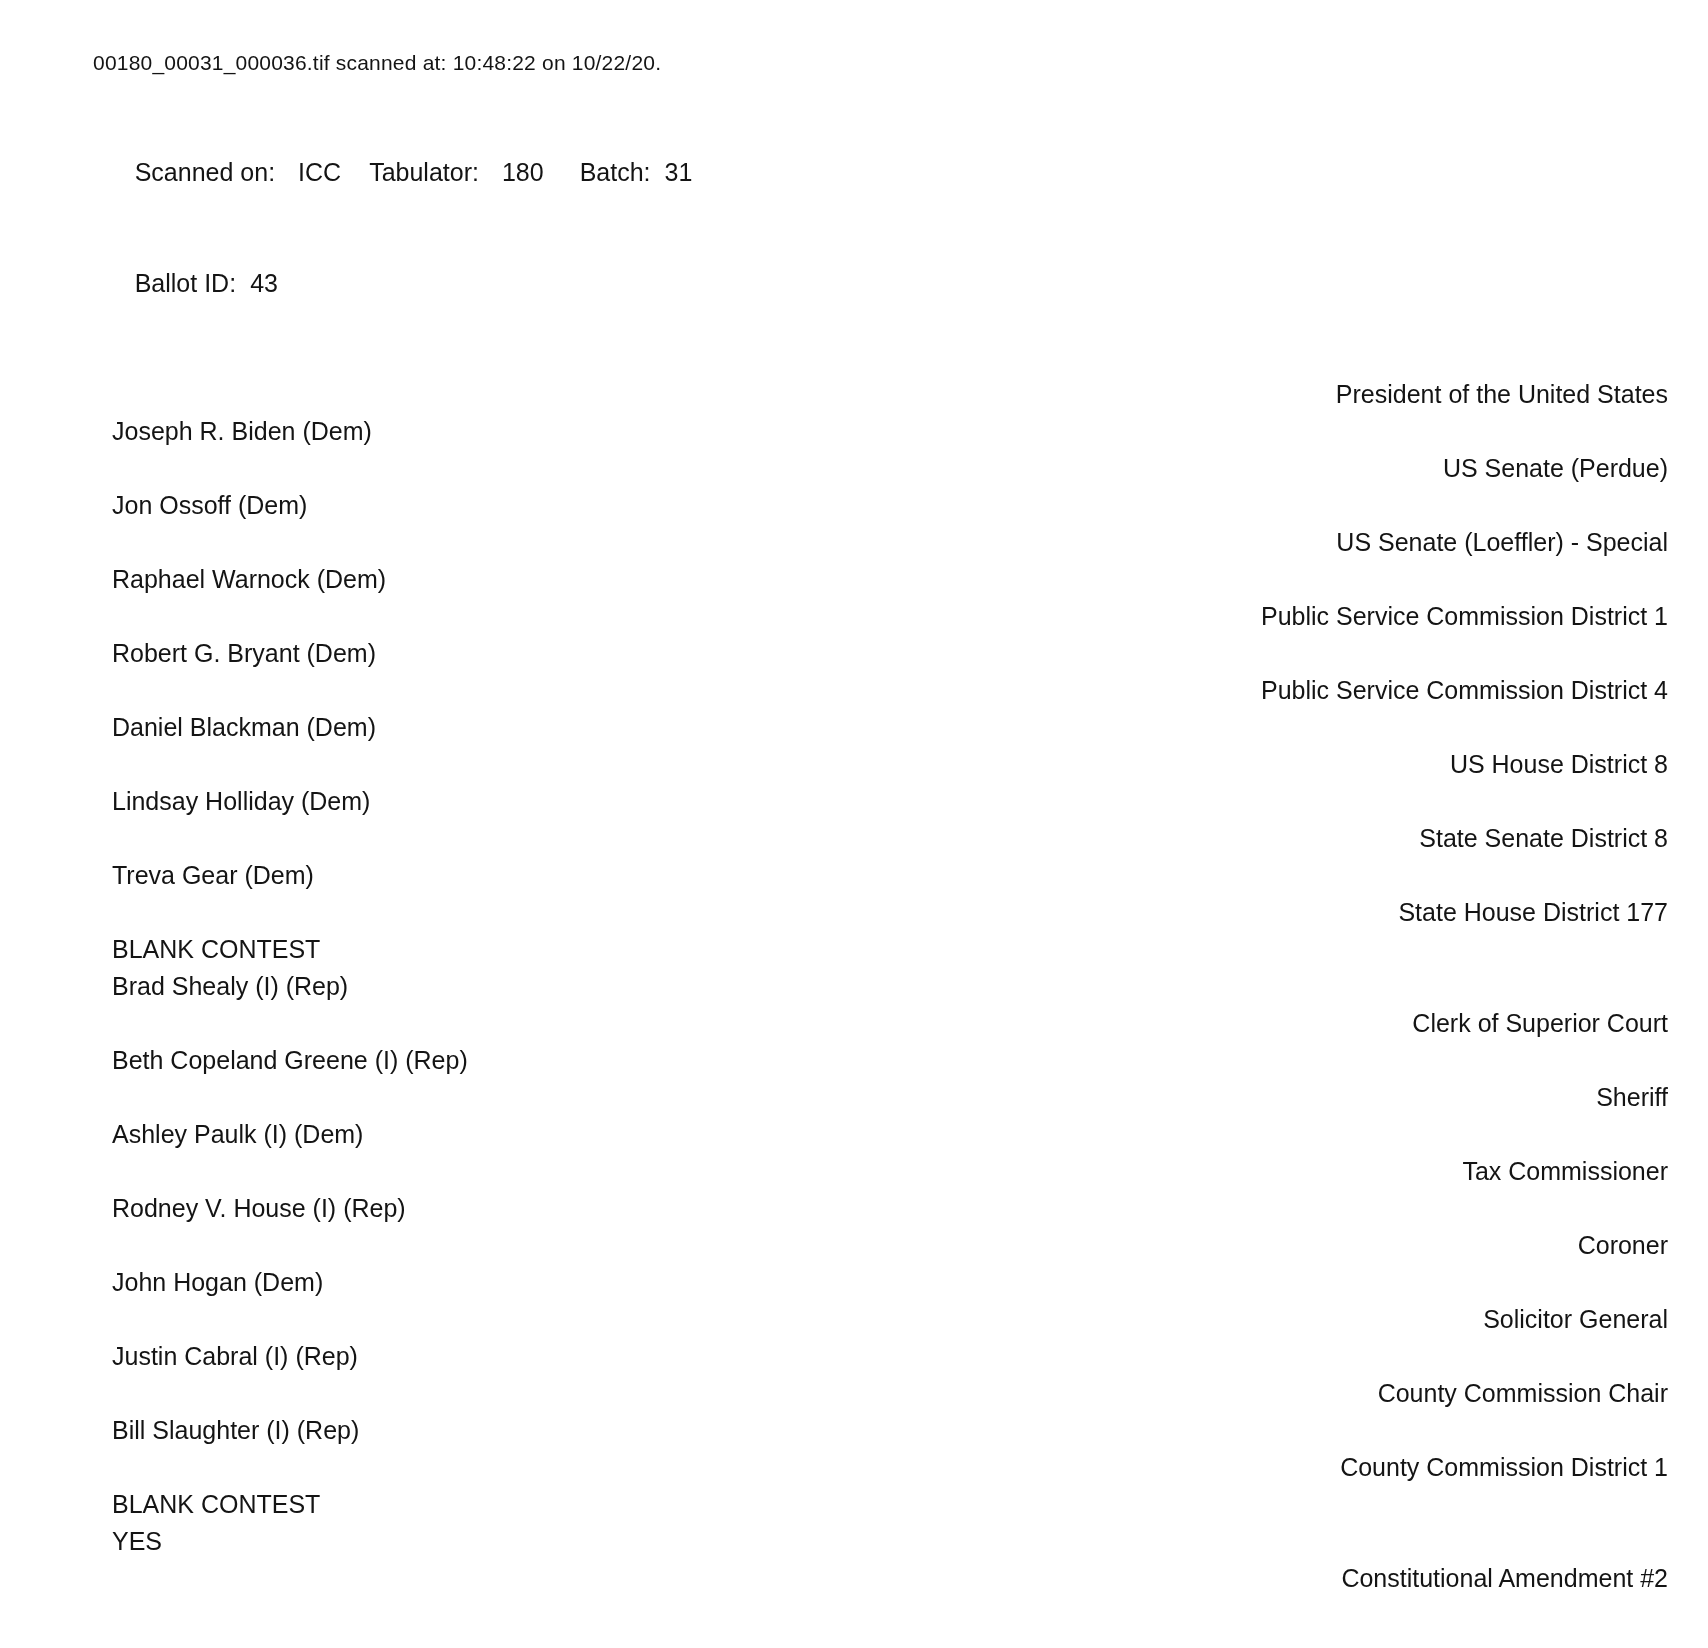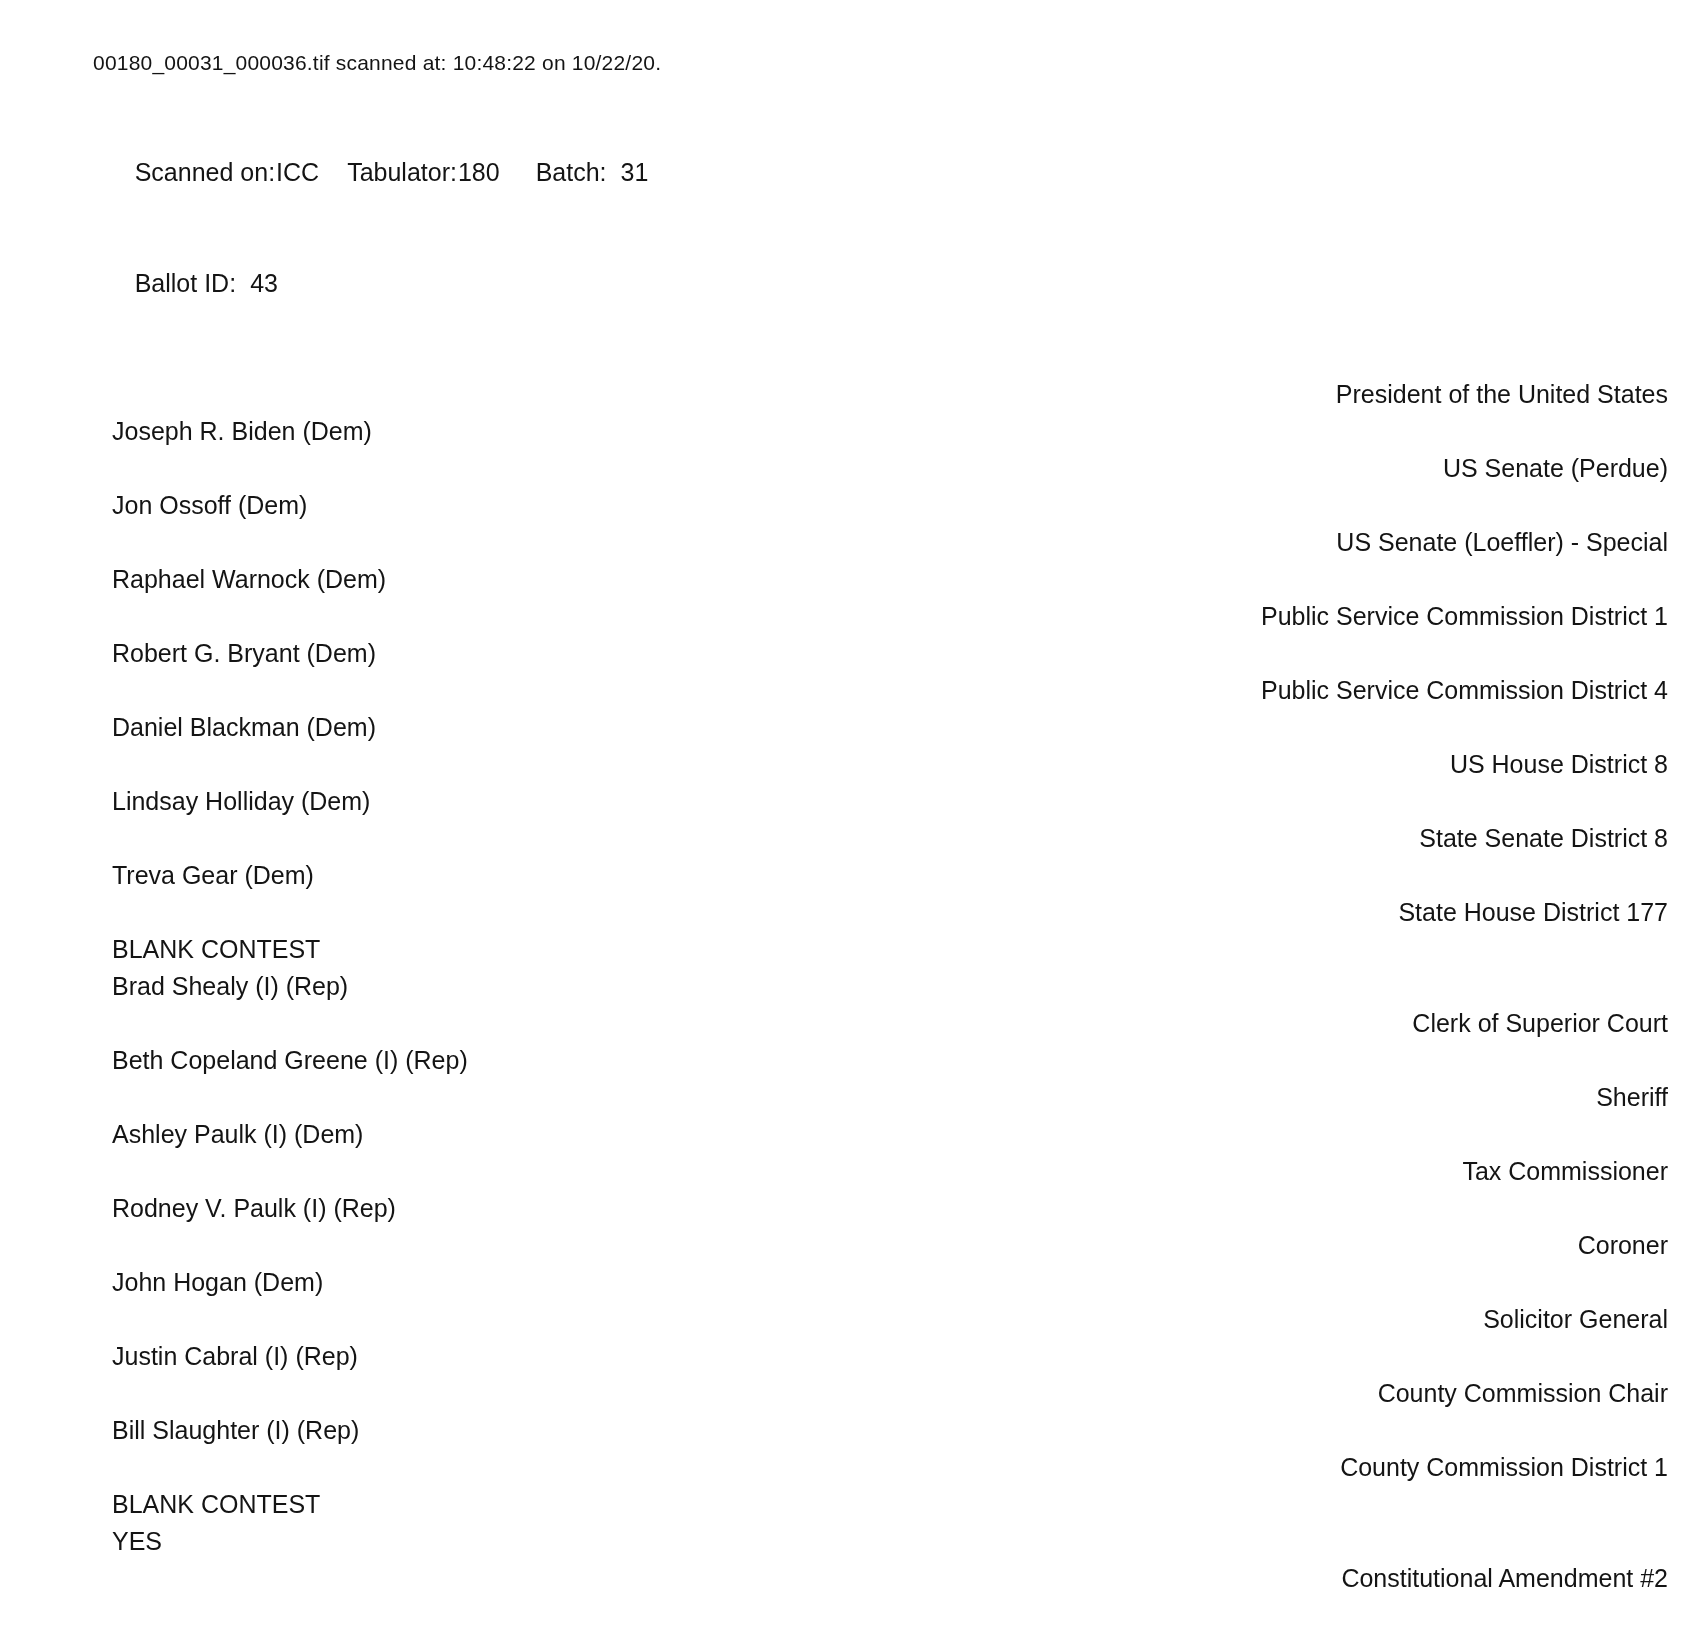--- a/index.html
+++ b/index.html
@@ -22,21 +22,21 @@
     letter-spacing: 0.2px;
   }
   .meta-block {
     margin-top: 41px;
   }
   .meta-line {
     font-size: 25px;
     line-height: 37px;
     white-space: pre;
   }
-  .meta-line .val { margin-left: 1px; }
+  .meta-line .val { margin-left: 23px; }
   .meta-line .gap-md { margin-left: 28px; }
   .meta-line .gap-lg { margin-left: 36px; }
   .meta-line .val-wide { margin-left: 14px; }
   .contest-list {
     margin-top: 37px;
   }
   .contest-name {
     font-size: 25px;
     line-height: 37px;
     white-space: pre;
@@ -104,21 +104,21 @@
       <div class="contest-entry">
         <div class="contest-name">Clerk of Superior Court</div>
         <div class="contest-selection">Beth Copeland Greene (I) (Rep)</div>
       </div>
       <div class="contest-entry">
         <div class="contest-name">Sheriff</div>
         <div class="contest-selection">Ashley Paulk (I) (Dem)</div>
       </div>
       <div class="contest-entry">
         <div class="contest-name">Tax Commissioner</div>
-        <div class="contest-selection">Rodney V. Paulk (I) (Rep)</div>
+        <div class="contest-selection">Rodney V. House (I) (Rep)</div>
       </div>
       <div class="contest-entry">
         <div class="contest-name">Coroner</div>
         <div class="contest-selection">John Hogan (Dem)</div>
       </div>
       <div class="contest-entry">
         <div class="contest-name">Solicitor General</div>
         <div class="contest-selection">Justin Cabral (I) (Rep)</div>
       </div>
       <div class="contest-entry">

